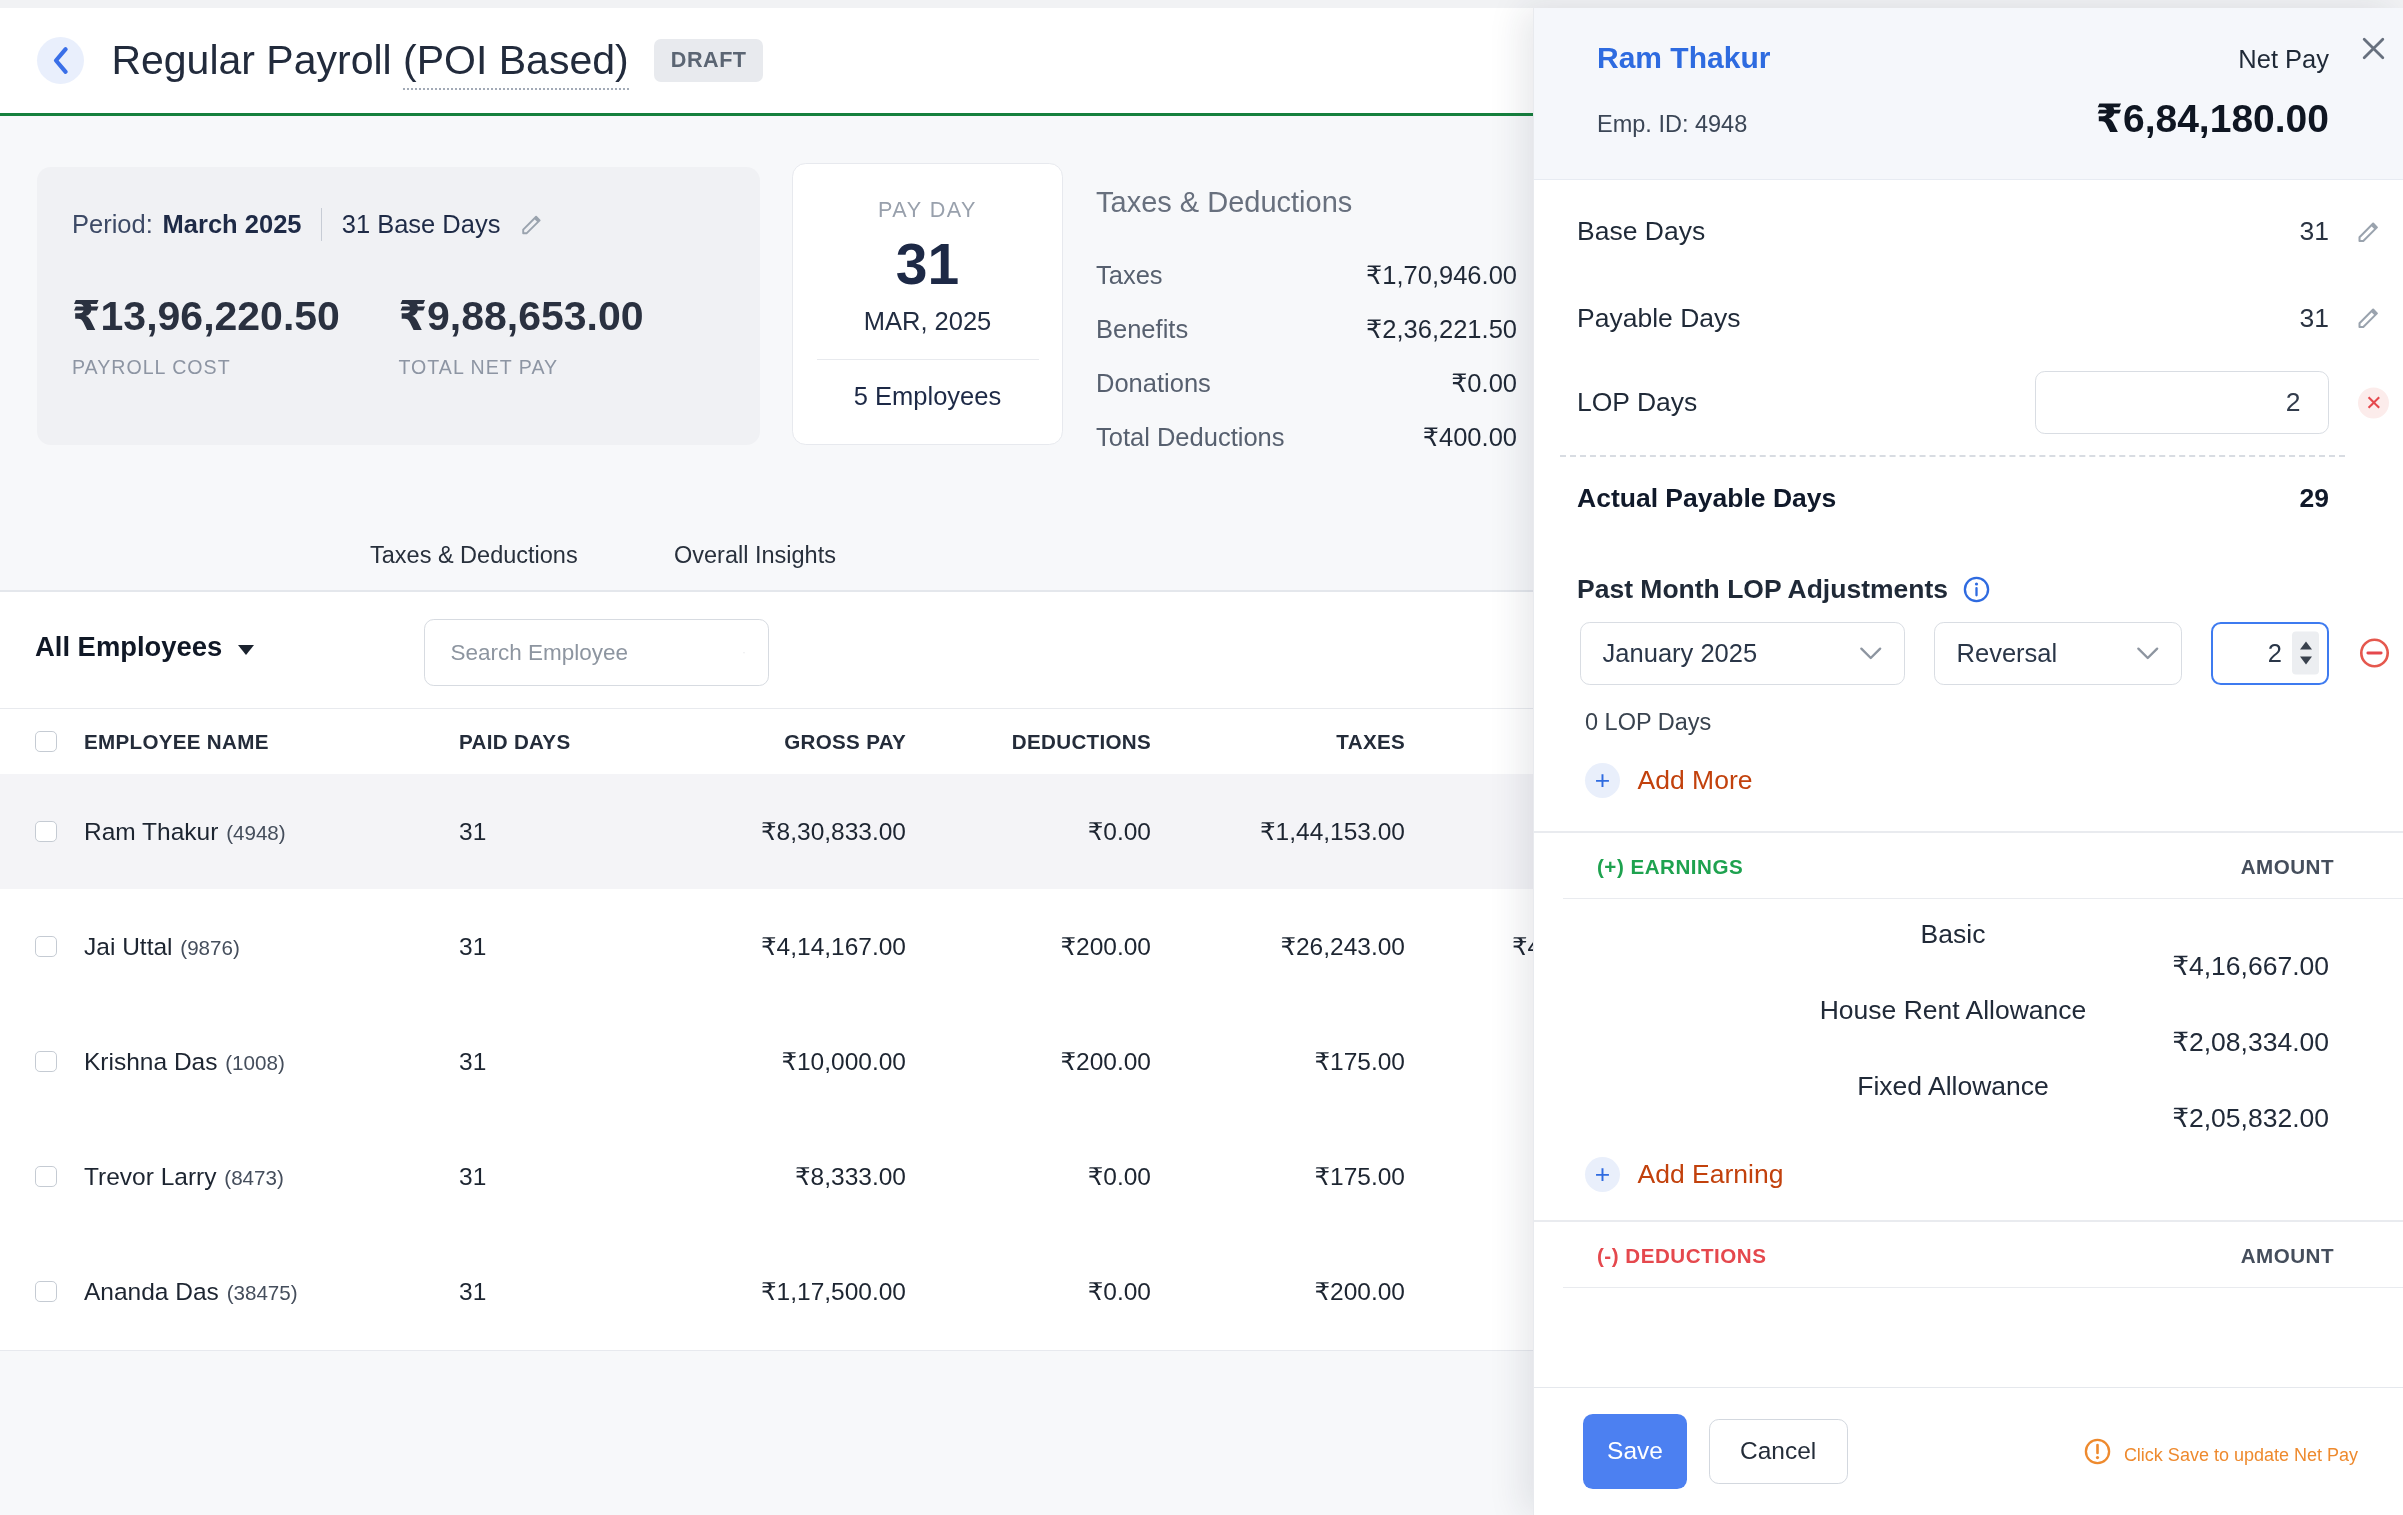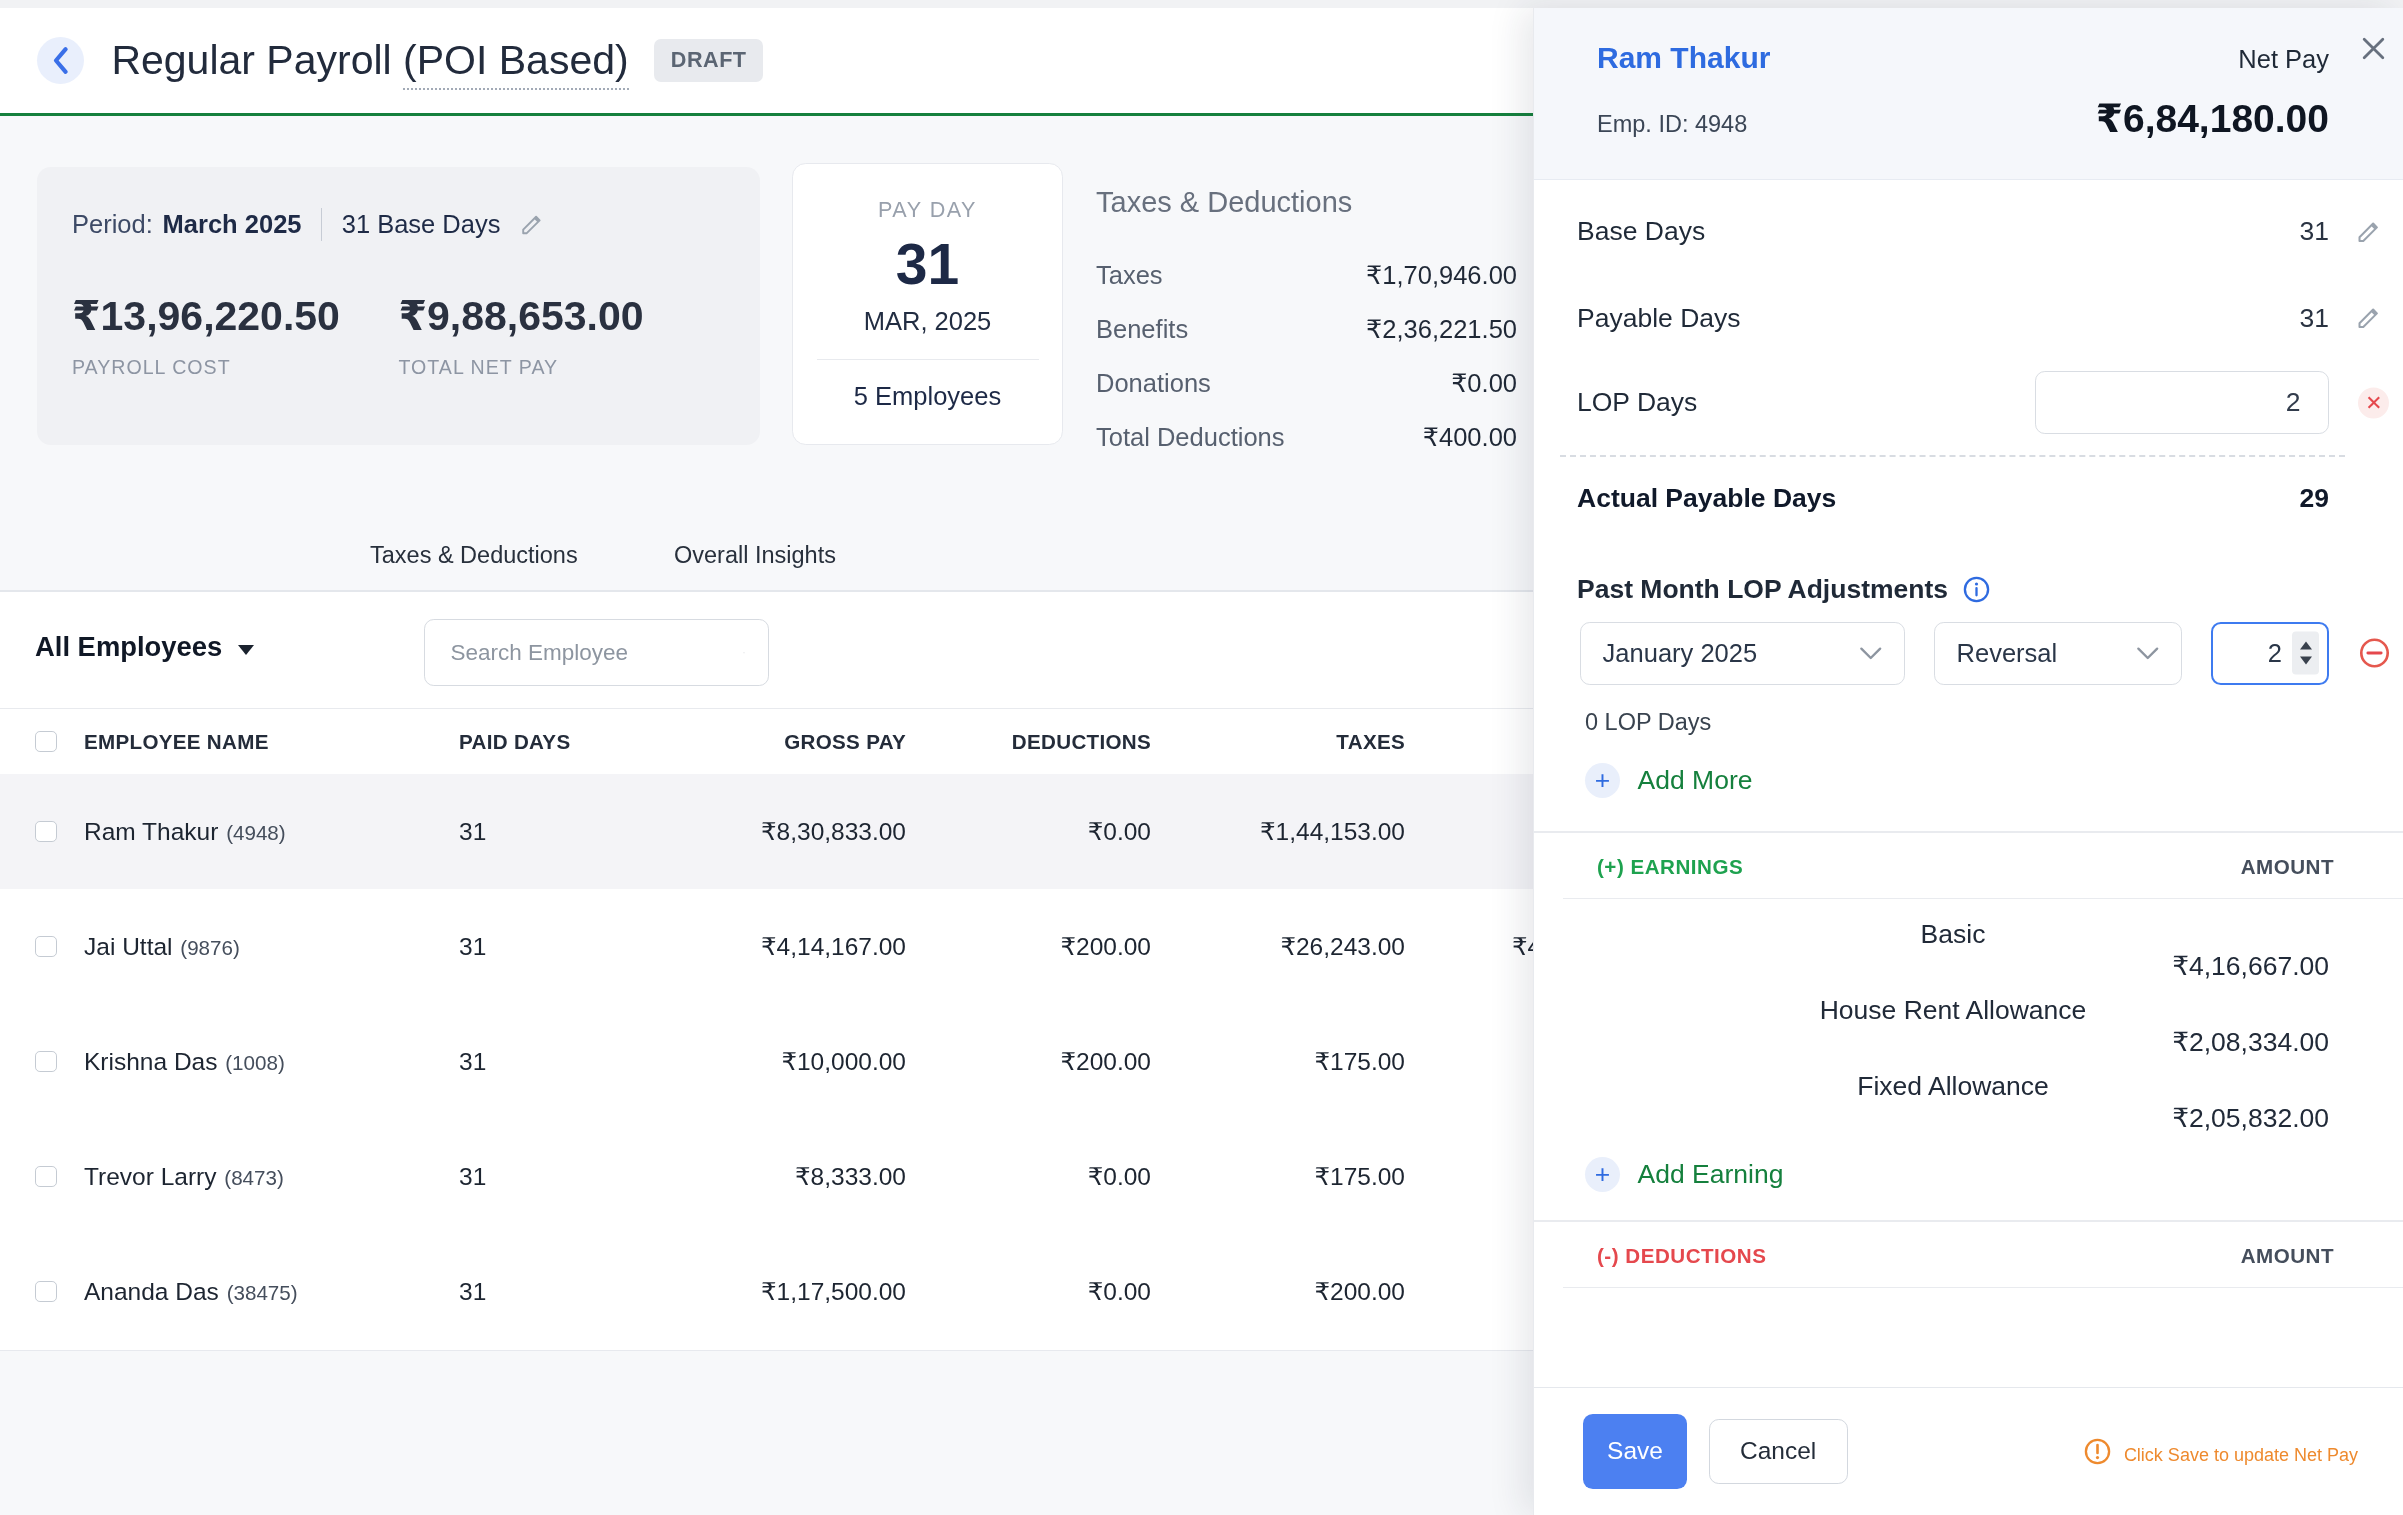--- a/index.html
+++ b/index.html
@@ -129,21 +129,21 @@
              background:#eceef1; border-radius:3.9px; display:flex; flex-direction:column; align-items:center;
              justify-content:center; gap:6.9px; cursor:pointer; }
   .sp-up { width:0; height:0; border-left:6.9px solid transparent; border-right:6.9px solid transparent;
            border-bottom:8.8px solid #39414d; }
   .sp-dn { width:0; height:0; border-left:6.9px solid transparent; border-right:6.9px solid transparent;
            border-top:8.8px solid #39414d; }
   .adj-caption { padding-left:51px; margin-top:23px; font-size:23.5px; color:#39434f; }
   .add-link { display:flex; align-items:center; padding-left:51px; margin-top:27.4px; cursor:pointer; }
   .plus-circle { width:35px; height:35px; border-radius:50%; background:#e9effb; color:#2f6be0;
                  font-size:26.5px; display:flex; align-items:center; justify-content:center; }
-  .add-link .txt { font-size:26.5px; color:#15803d; margin-left:17.6px; }
+  .add-link .txt { font-size:26.5px; color:#c2410c; margin-left:17.6px; }
 
   .block-hr { border:0; border-top:2px solid #e9ebef; margin:33px 0 0 0; }
   .sec-head { display:flex; align-items:center; justify-content:space-between; height:61px;
               padding-left:63px; padding-right:69px; margin-top:3.9px; }
   .sec-head .name { font-size:20.6px; font-weight:700; letter-spacing:0.5px; }
   .sec-head .amt { font-size:20.6px; font-weight:700; color:#454e5c; letter-spacing:0.5px; }
   .green { color:#1ea24f; } .red { color:#e5484d; }
   .thin-hr { border:0; border-top:1px solid #e9ebef; margin:0 0 0 29px; }
   .pay-item { display:flex; align-items:center; height:76px; padding-left:43px; padding-right:74px;flex-direction:column; }
   .pay-item .n { font-size:26.5px; color:#212a38; }

